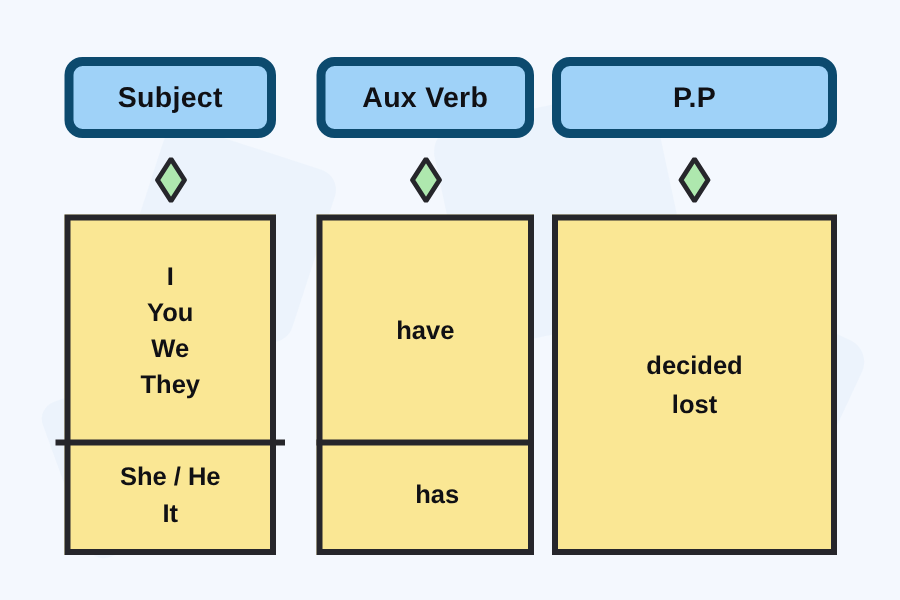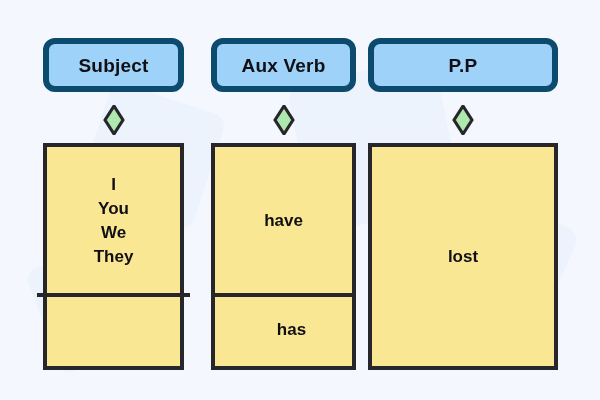--- a/index.html
+++ b/index.html
@@ -153,20 +153,24 @@
       <polygon points="12,1 21,15 12,29 3,15" fill="#aee8ae" stroke="#26262b" stroke-width="3.2" stroke-linejoin="round"></polygon>
     </svg>
 
     <div class="body-box">
       <div class="cell cell-top">
         <span class="cell-line">I</span>
         <span class="cell-line">You</span>
         <span class="cell-line">We</span>
         <span class="cell-line">They</span>
       </div>
+      <div class="cell cell-bottom">
+        <span class="cell-line">She / He</span>
+        <span class="cell-line">It</span>
+      </div>
     </div>
 
     <div class="divider divider-overhang"></div>
   </div>
 
   <div class="column col-aux">
 
     <div class="header-box">
       <span class="header-label">Aux Verb</span>
     </div>
@@ -192,18 +196,19 @@
     <div class="header-box">
       <span class="header-label">P.P</span>
     </div>
 
     <svg class="connector" viewBox="0 0 24 30">
       <polygon points="12,1 21,15 12,29 3,15" fill="#aee8ae" stroke="#26262b" stroke-width="3.2" stroke-linejoin="round"></polygon>
     </svg>
 
     <div class="body-box">
       <div class="cell cell-full">
+        <span class="cell-line">decided</span>
         <span class="cell-line">lost</span>
       </div>
     </div>
   </div>
 
 </div>
 
 </body></html>

